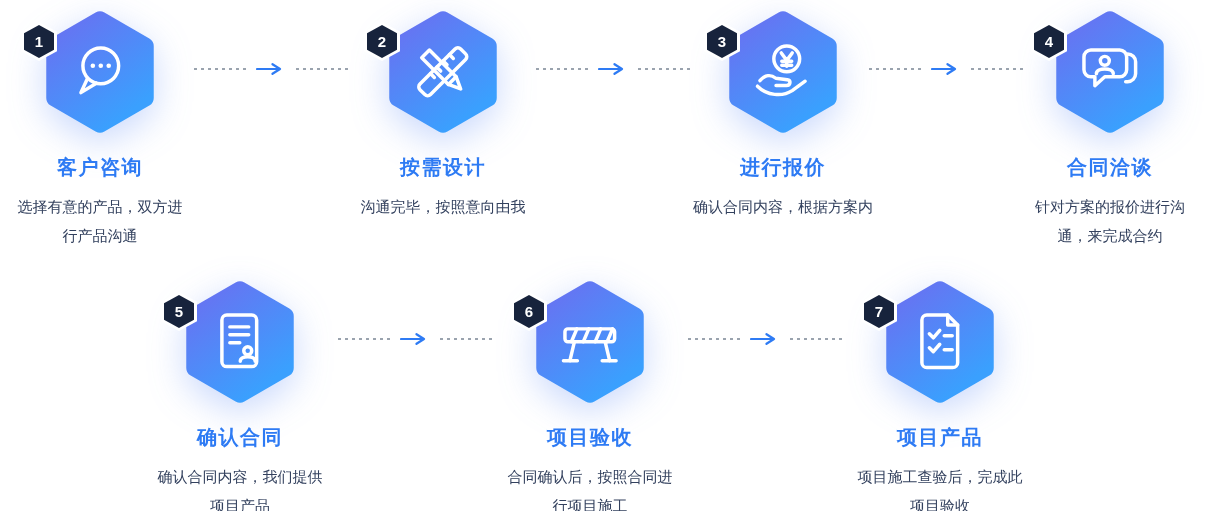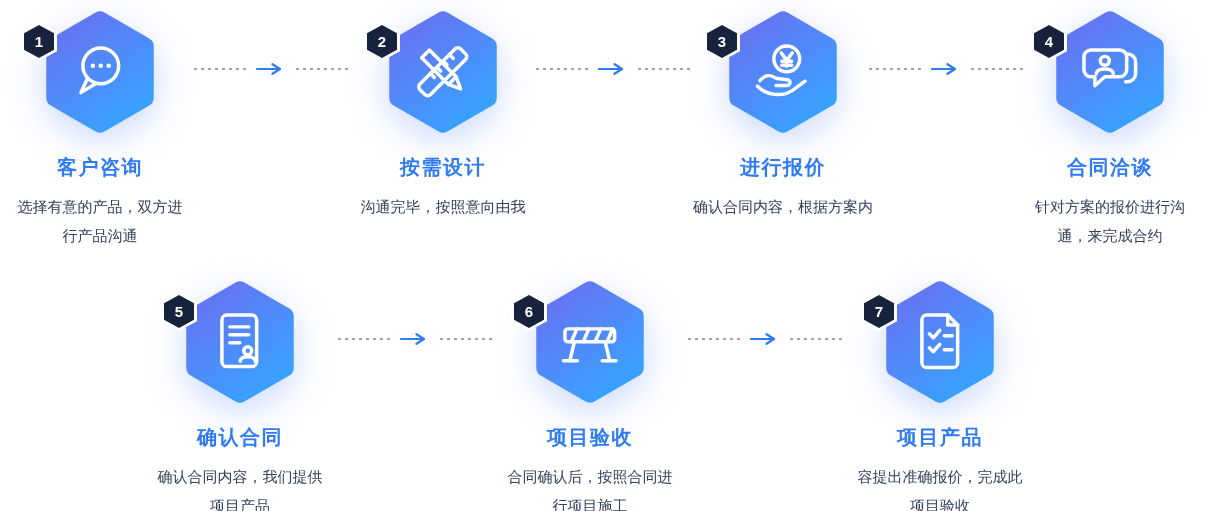--- a/index.html
+++ b/index.html
@@ -219,21 +219,21 @@
           <path d="M21.5 38 l4 4 6.5 -7.5"></path>
           <path d="M36.5 40 h8"></path>
         </g>
       </svg>
       <div class="badge-outer">
         <div class="badge">7</div>
       </div>
     </div>
     <div class="title">项目产品</div>
     <div class="desc">
-      <div>容提出准确报价，完成此</div>
+      <div>项目施工查验后，完成此</div>
       <div>项目验收</div>
     </div>
   </div>
 
   <div class="connector c1">
     <span class="dash"></span>
     <svg width="30" height="14" viewBox="0 0 30 14">
       <path class="arrow-path" d="M1 7 h21 M16.5 2.2 l7.5 4.8 -7.5 4.8"></path>
     </svg>
     <span class="dash"></span>

